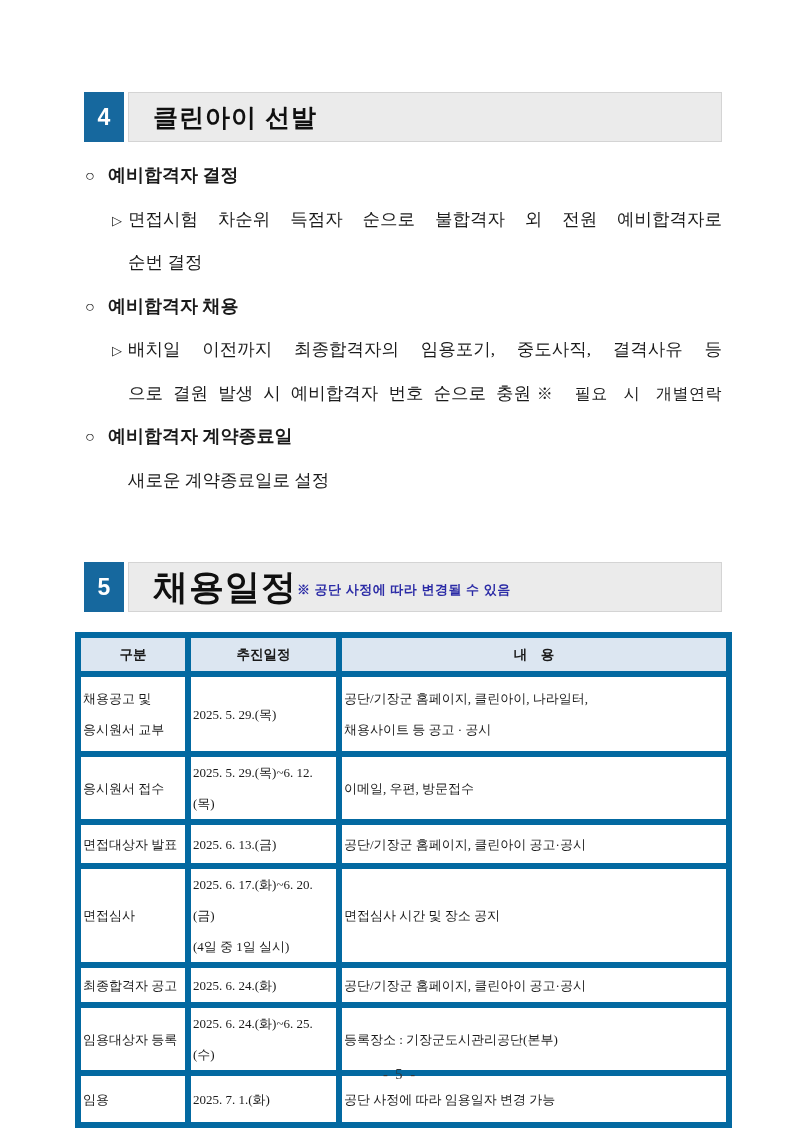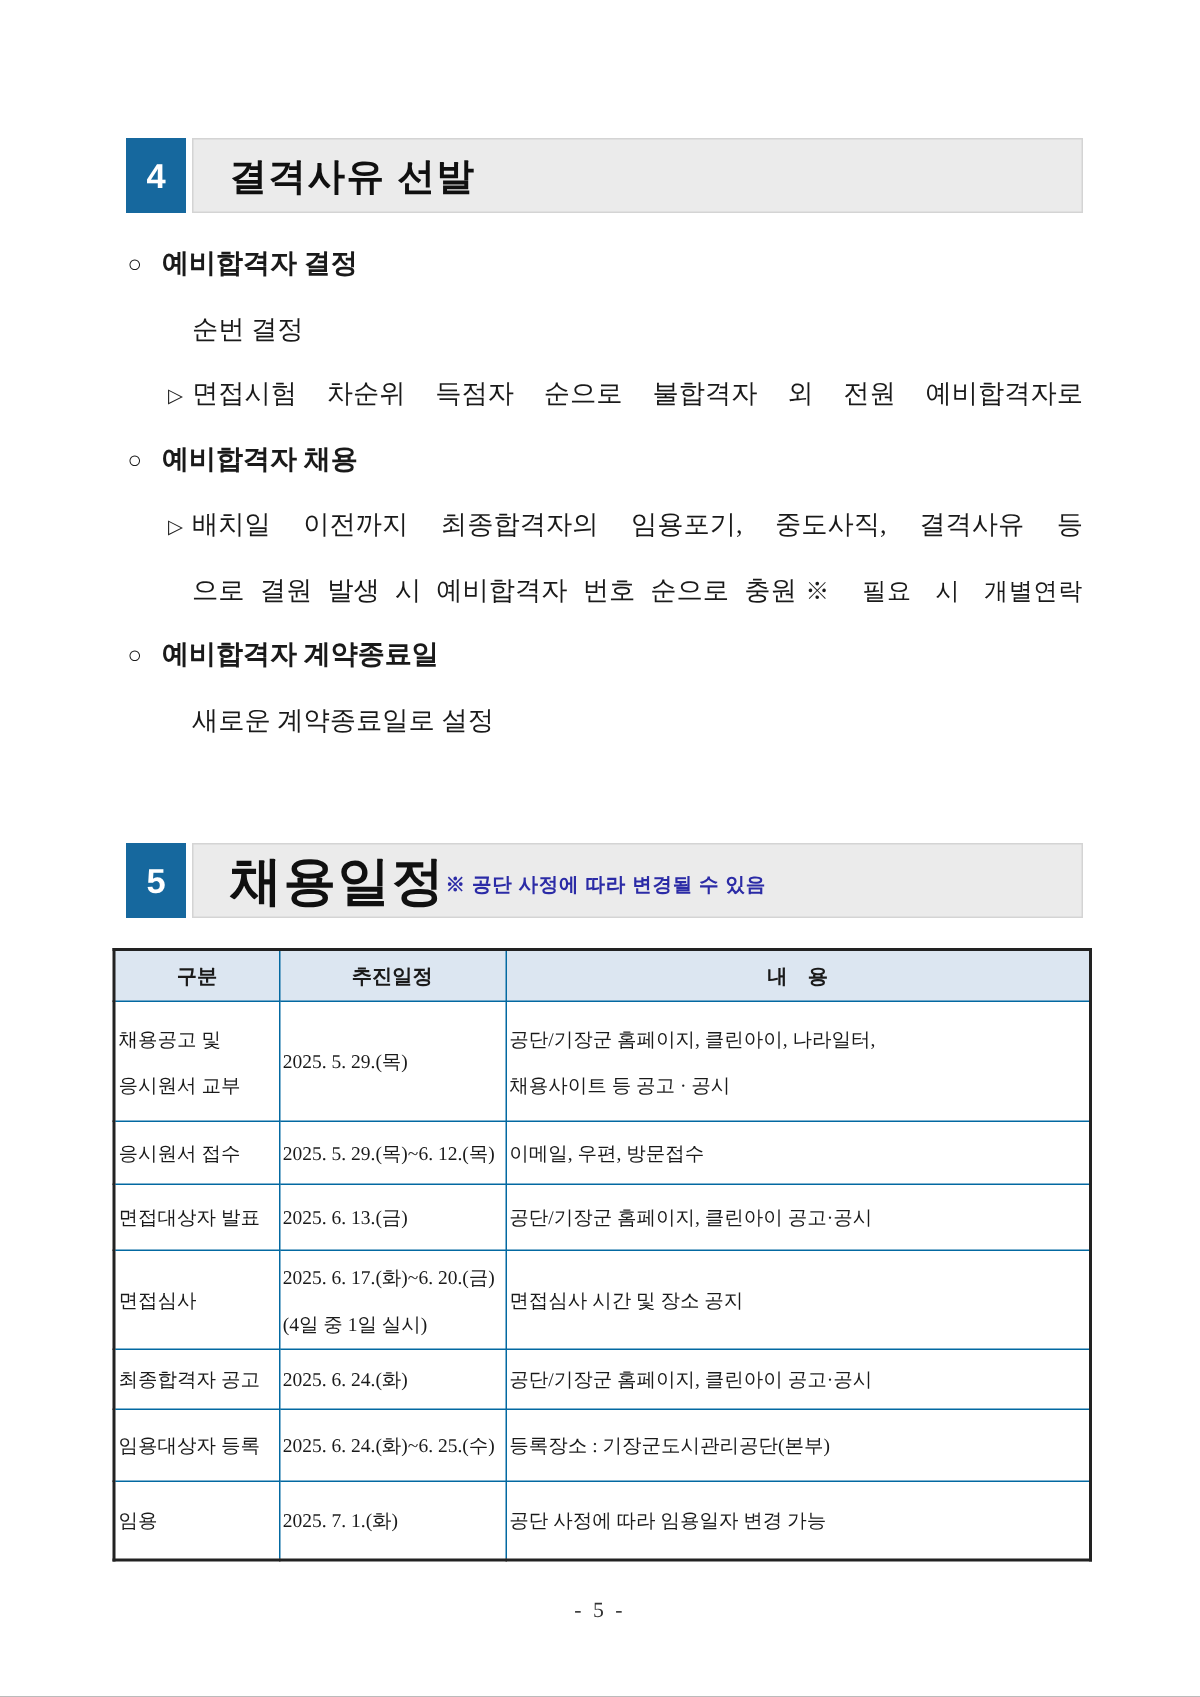--- a/index.html
+++ b/index.html
@@ -57,21 +57,21 @@
   
   .schedule {
     position: absolute; top: 632px; left: 75px;
     width: 651px; table-layout: fixed; border-collapse: collapse;
     font-size: 13px;
   }
   .schedule col.c1 { width: 110px; }
   .schedule col.c2 { width: 151px; }
   .schedule col.c3 { width: 390px; }
   .schedule th, .schedule td {
-    border: 1px solid #0369a1;
+    border: 6px solid #0369a1;
     vertical-align: middle; padding: 0 2px;
   }
   .schedule { border: 2px solid #222222; }
   .schedule th { background: #dce6f1; font-weight: bold; font-size: 13.5px; height: 33px; }
   .schedule td div { line-height: 31px; }
   tr.r0 { height: 80px; } tr.r1 { height: 42px; } tr.r2 { height: 44px; }
   tr.r3 { height: 66px; } tr.r4 { height: 40px; } tr.r5 { height: 48px; }
   tr.r6 { height: 52px; }
 
   
@@ -81,33 +81,33 @@
   }
 </style>
 </head>
 <body>
 
 <div class="page">
 
   <div class="sec-header" id="sec4-header">
     <div class="num-box">4</div>
     <div class="banner">
-      <span class="sec-title">결격사유 선발</span>
+      <span class="sec-title">클린아이 선발</span>
     </div>
   </div>
 
   <div class="sec4-body">
 
     <div class="line heading">
       <span class="circle">○</span><span>예비합격자 결정</span>
     </div>
-    <div class="line cont">순번 결정</div>
     <div class="line sub justify">
       <span class="tri">▷</span><span>면접시험 차순위 득점자 순으로 불합격자 외 전원 예비합격자로</span>
     </div>
+    <div class="line cont">순번 결정</div>
 
     <div class="line heading">
       <span class="circle">○</span><span>예비합격자 채용</span>
     </div>
     <div class="line sub justify">
       <span class="tri">▷</span><span>배치일 이전까지 최종합격자의 임용포기, 중도사직, 결격사유 등</span>
     </div>
     <div class="line cont justify">
       <span>으로 결원 발생 시 예비합격자 번호 순으로 충원</span><span class="small-note">※ 필요 시 개별연락</span>
     </div>

